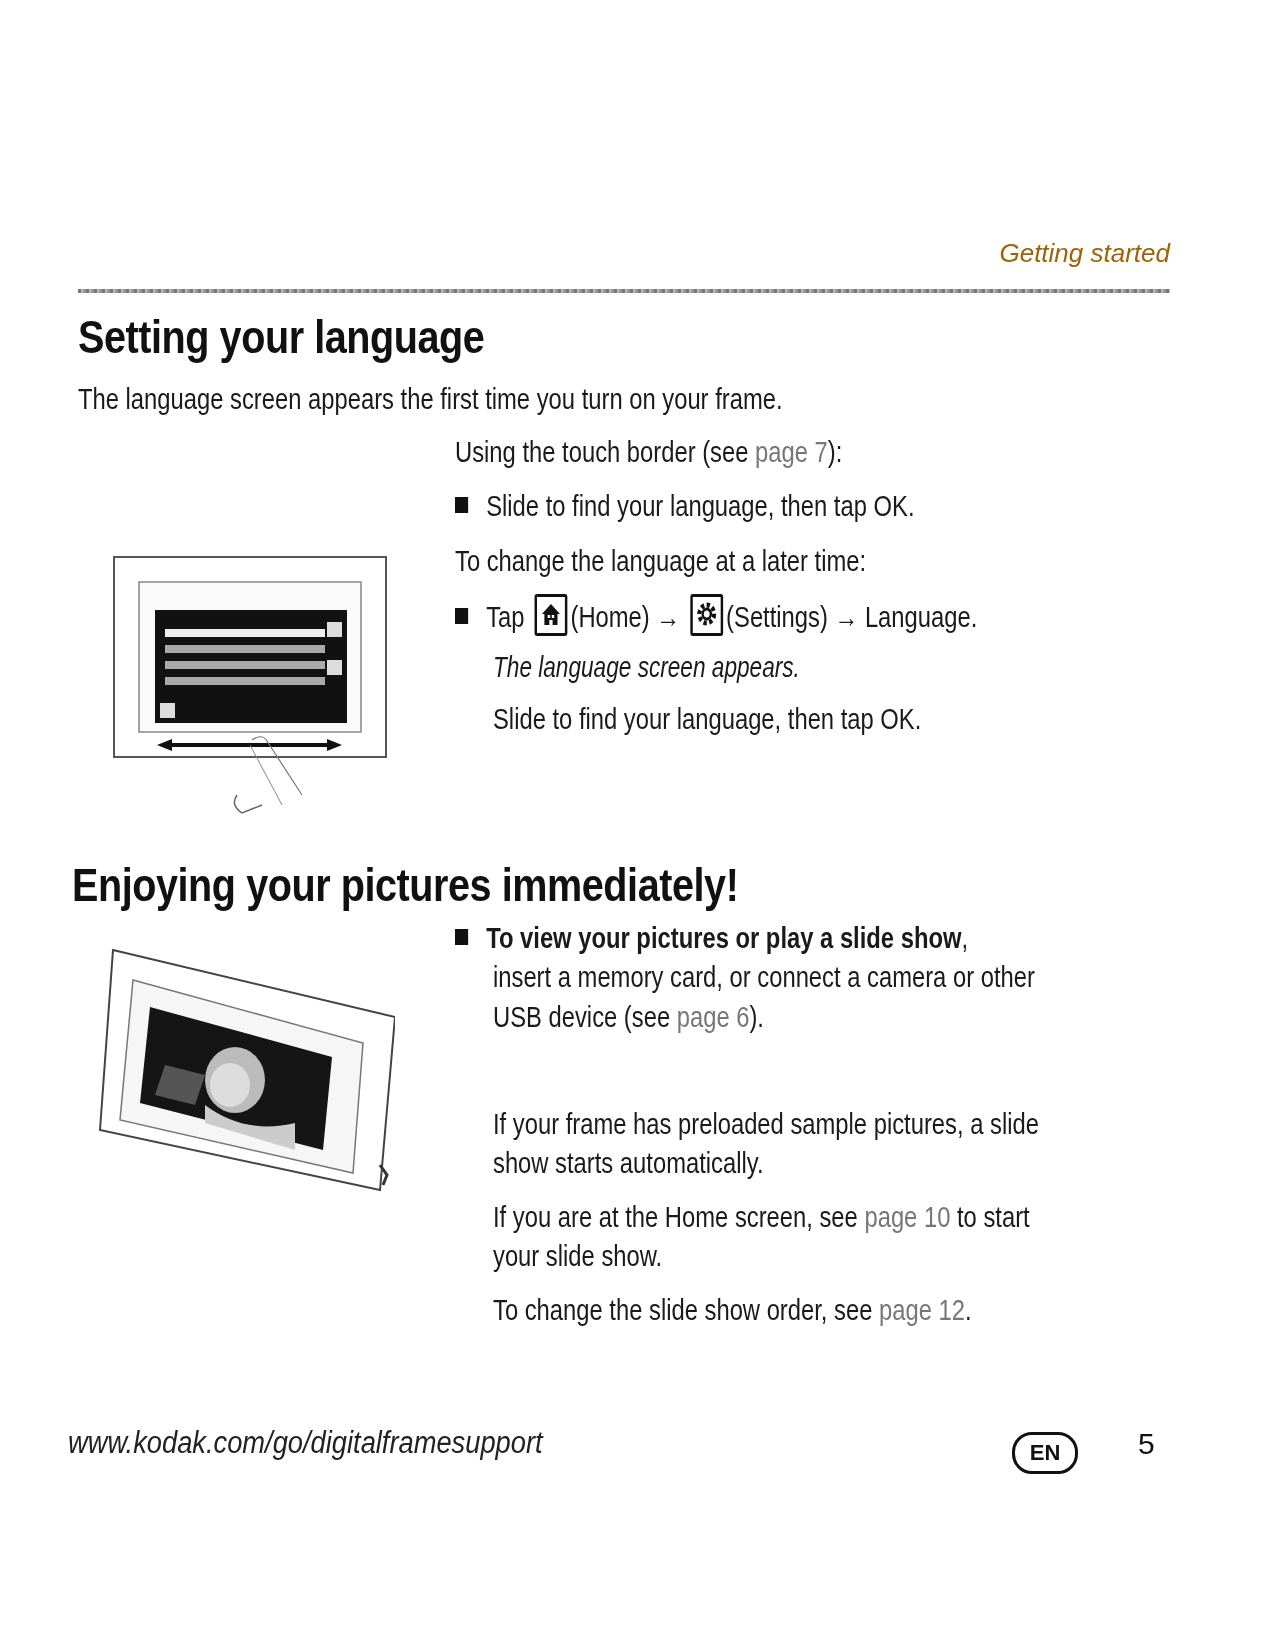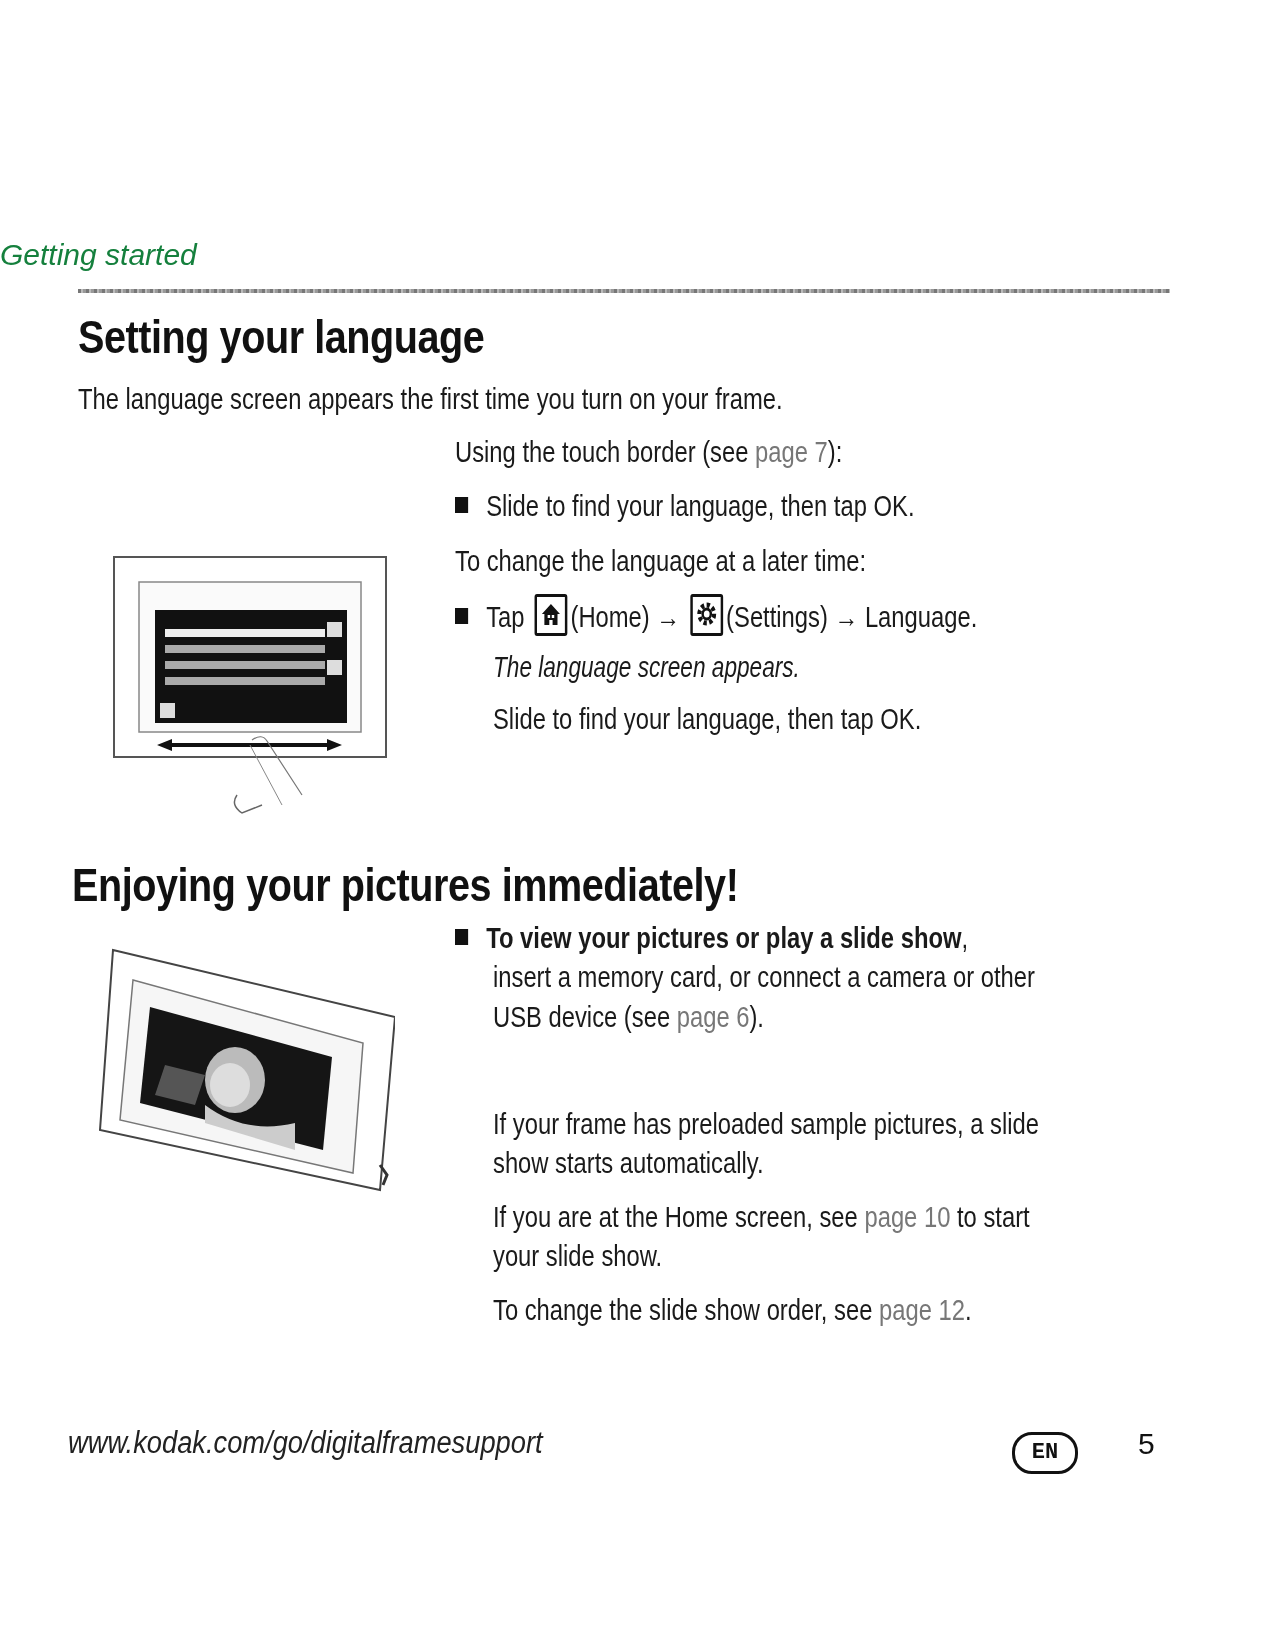--- a/index.html
+++ b/index.html
@@ -1,20 +1,20 @@
 <!DOCTYPE html>
 <html><head>
 <meta charset="utf-8">
 <style>
   html, body { margin:0; padding:0; background:#fff; }
   body { width:1275px; height:1651px; position:relative; overflow:hidden;
          font-family:"Liberation Sans Narrow","Liberation Sans", sans-serif; color:#111; }
   .abs { position:absolute; }
   .cond { font-family:"Liberation Sans", sans-serif; transform-origin:0 0; white-space:nowrap; }
-  .hdr { left:0; top:238px; width:1170px; font-size:30px; font-style:italic; color:#15803d; }
+  .hdr { left:0; top:238px; width:1170px; text-align:right; font-size:26px; font-style:italic; color:#a16207; }
   .rule { left:78px; top:289px; width:1092px; height:4px;
           background:repeating-linear-gradient(90deg,#777 0 3px,#bbb 3px 5px,#999 5px 8px); }
   h1 { margin:0; font-weight:bold; font-size:46px; letter-spacing:-0.5px; color:#111; }
   .body { font-size:29px; color:#1a1a1a; }
   .link { color:#777; }
   .bullet { display:inline-block; width:16px; height:16px; background:#111; margin-right:22px; vertical-align:middle; position:relative; top:-3px; }
   .icon-box { display:inline-block; width:34px; height:36px; border:3px solid #111; border-radius:3px;
               vertical-align:middle; position:relative; top:-4px; background:#fff; margin:0 4px; }
   .icon-box svg { position:absolute; left:2px; top:2px; }
   .fig { position:absolute; }
@@ -116,14 +116,14 @@
     <polygon points="55,62 237,112 228,205 45,158" fill="#151515"></polygon>
     <ellipse cx="140" cy="135" rx="30" ry="33" fill="#bbb"></ellipse>
     <ellipse cx="135" cy="140" rx="20" ry="22" fill="#ddd"></ellipse>
     <path d="M110 160 Q150 190 200 178 L200 205 L110 178 Z" fill="#ccc"></path>
     <path d="M70 120 L110 130 L100 160 L60 150 Z" fill="#555"></path>
     <path d="M285 220 L292 230 L288 240" fill="none" stroke="#333" stroke-width="3"></path>
   </svg>
 </div>
 
 <div class="abs cond footer-url" style="transform:scaleX(0.88);">www.kodak.com/go/digitalframesupport</div>
-<div class="abs cond en-badge" style="font-family:Liberation Mono, monospace;">EN</div>
+<div class="abs cond en-badge" style="font-family:Liberation Sans, sans-serif;">EN</div>
 <div class="abs cond pgnum">5</div>
 
 </body></html>

